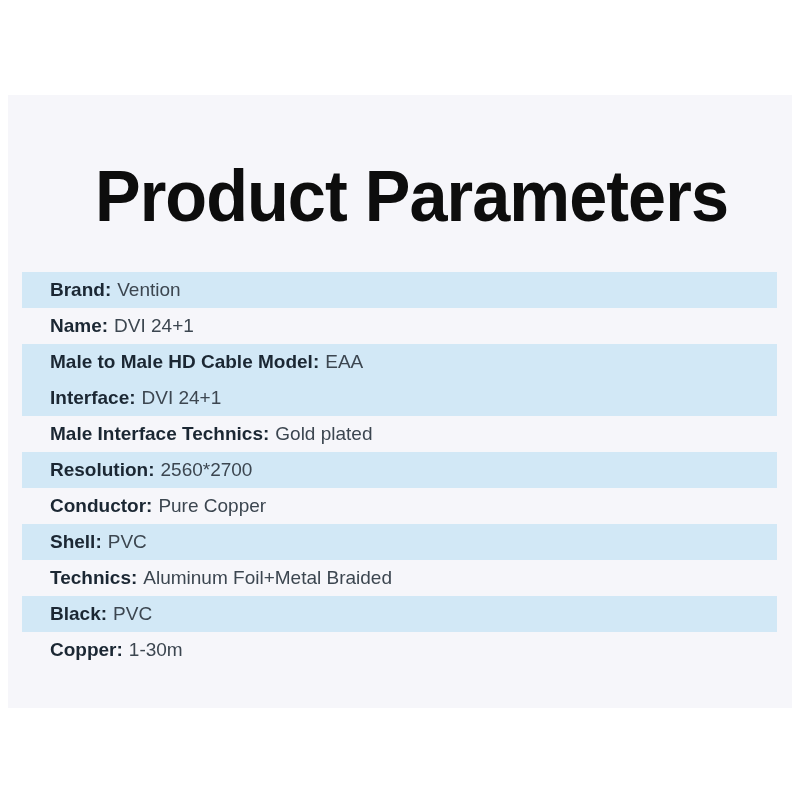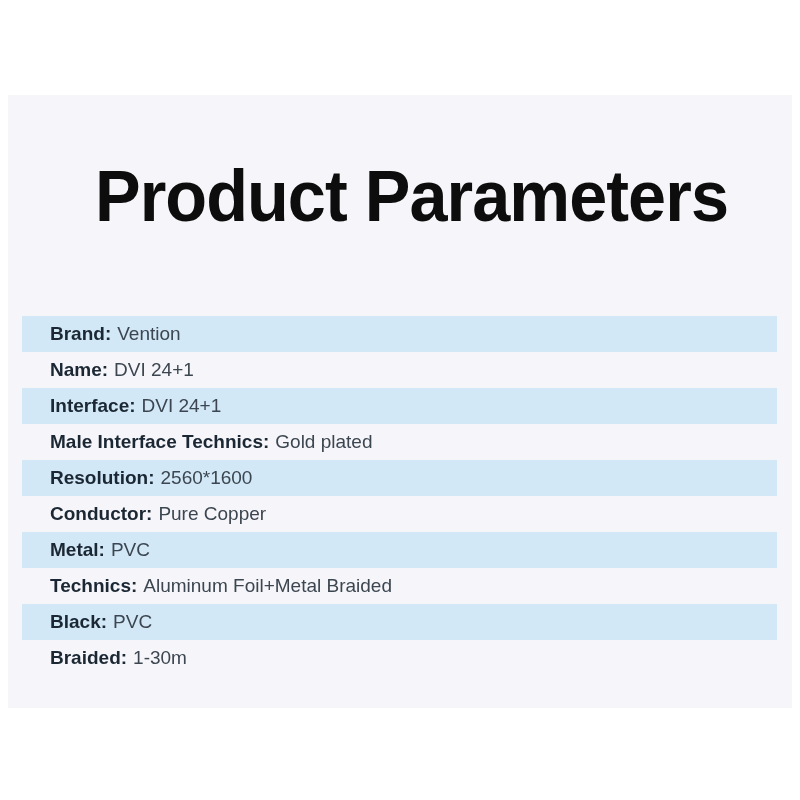--- a/index.html
+++ b/index.html
@@ -45,21 +45,20 @@
     white-space: nowrap;
     transform: scaleX(0.95);
     transform-origin: left center;
   }
 
   #spec-table {
     position: absolute;
     left: 22px;
     top: 272px;
     width: 755px;
-    margin-top: 44px;
   }
 
   .spec-row {
     height: 36px;
     line-height: 36px;
     padding-left: 28px;
     box-sizing: border-box;
     font-size: 19px;
     white-space: nowrap;
     overflow: hidden;
@@ -94,23 +93,24 @@
 <div id="screen">
 
   <div id="panel"></div>
 
   <div id="title">Product Parameters</div>
 
   <div id="spec-table">
 
   <div class="spec-row striped"><span class="spec-label">Brand</span><span class="spec-colon">:</span><span class="spec-value">Vention</span></div>
       <div class="spec-row plain"><span class="spec-label">Name</span><span class="spec-colon">:</span><span class="spec-value">DVI 24+1</span></div>
+      <div class="spec-row striped"><span class="spec-label">Male to Male HD Cable Model</span><span class="spec-colon">:</span><span class="spec-value">EAA</span></div>
       <div class="spec-row striped"><span class="spec-label">Interface</span><span class="spec-colon">:</span><span class="spec-value">DVI 24+1</span></div>
       <div class="spec-row plain"><span class="spec-label">Male Interface Technics</span><span class="spec-colon">:</span><span class="spec-value">Gold plated</span></div>
-      <div class="spec-row striped"><span class="spec-label">Resolution</span><span class="spec-colon">:</span><span class="spec-value">2560*1600</span></div>
+      <div class="spec-row striped"><span class="spec-label">Resolution</span><span class="spec-colon">:</span><span class="spec-value">2560*2700</span></div>
       <div class="spec-row plain"><span class="spec-label">Conductor</span><span class="spec-colon">:</span><span class="spec-value">Pure Copper</span></div>
-      <div class="spec-row striped"><span class="spec-label">Metal</span><span class="spec-colon">:</span><span class="spec-value">PVC</span></div>
+      <div class="spec-row striped"><span class="spec-label">Shell</span><span class="spec-colon">:</span><span class="spec-value">PVC</span></div>
       <div class="spec-row plain"><span class="spec-label">Technics</span><span class="spec-colon">:</span><span class="spec-value">Aluminum Foil+Metal Braided</span></div>
       <div class="spec-row striped"><span class="spec-label">Black</span><span class="spec-colon">:</span><span class="spec-value">PVC</span></div>
-      <div class="spec-row plain"><span class="spec-label">Braided</span><span class="spec-colon">:</span><span class="spec-value">1-30m</span></div>
+      <div class="spec-row plain"><span class="spec-label">Copper</span><span class="spec-colon">:</span><span class="spec-value">1-30m</span></div>
     </div>
 
 </div>
 
 </body></html>

